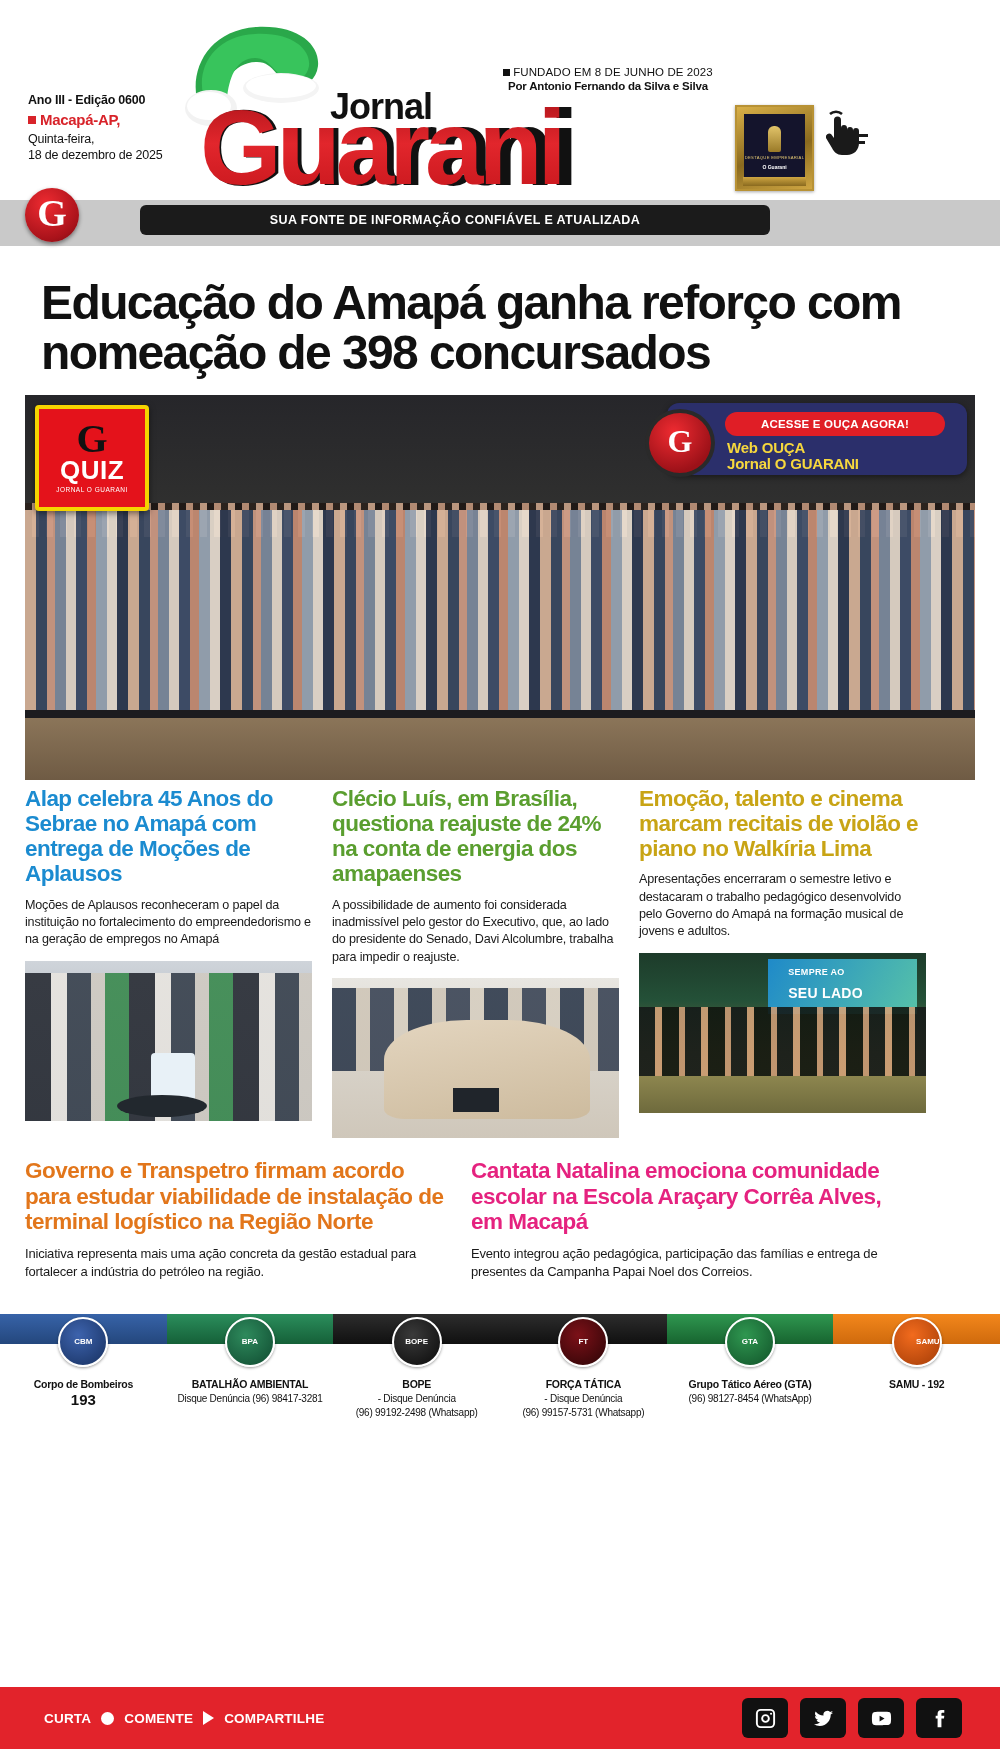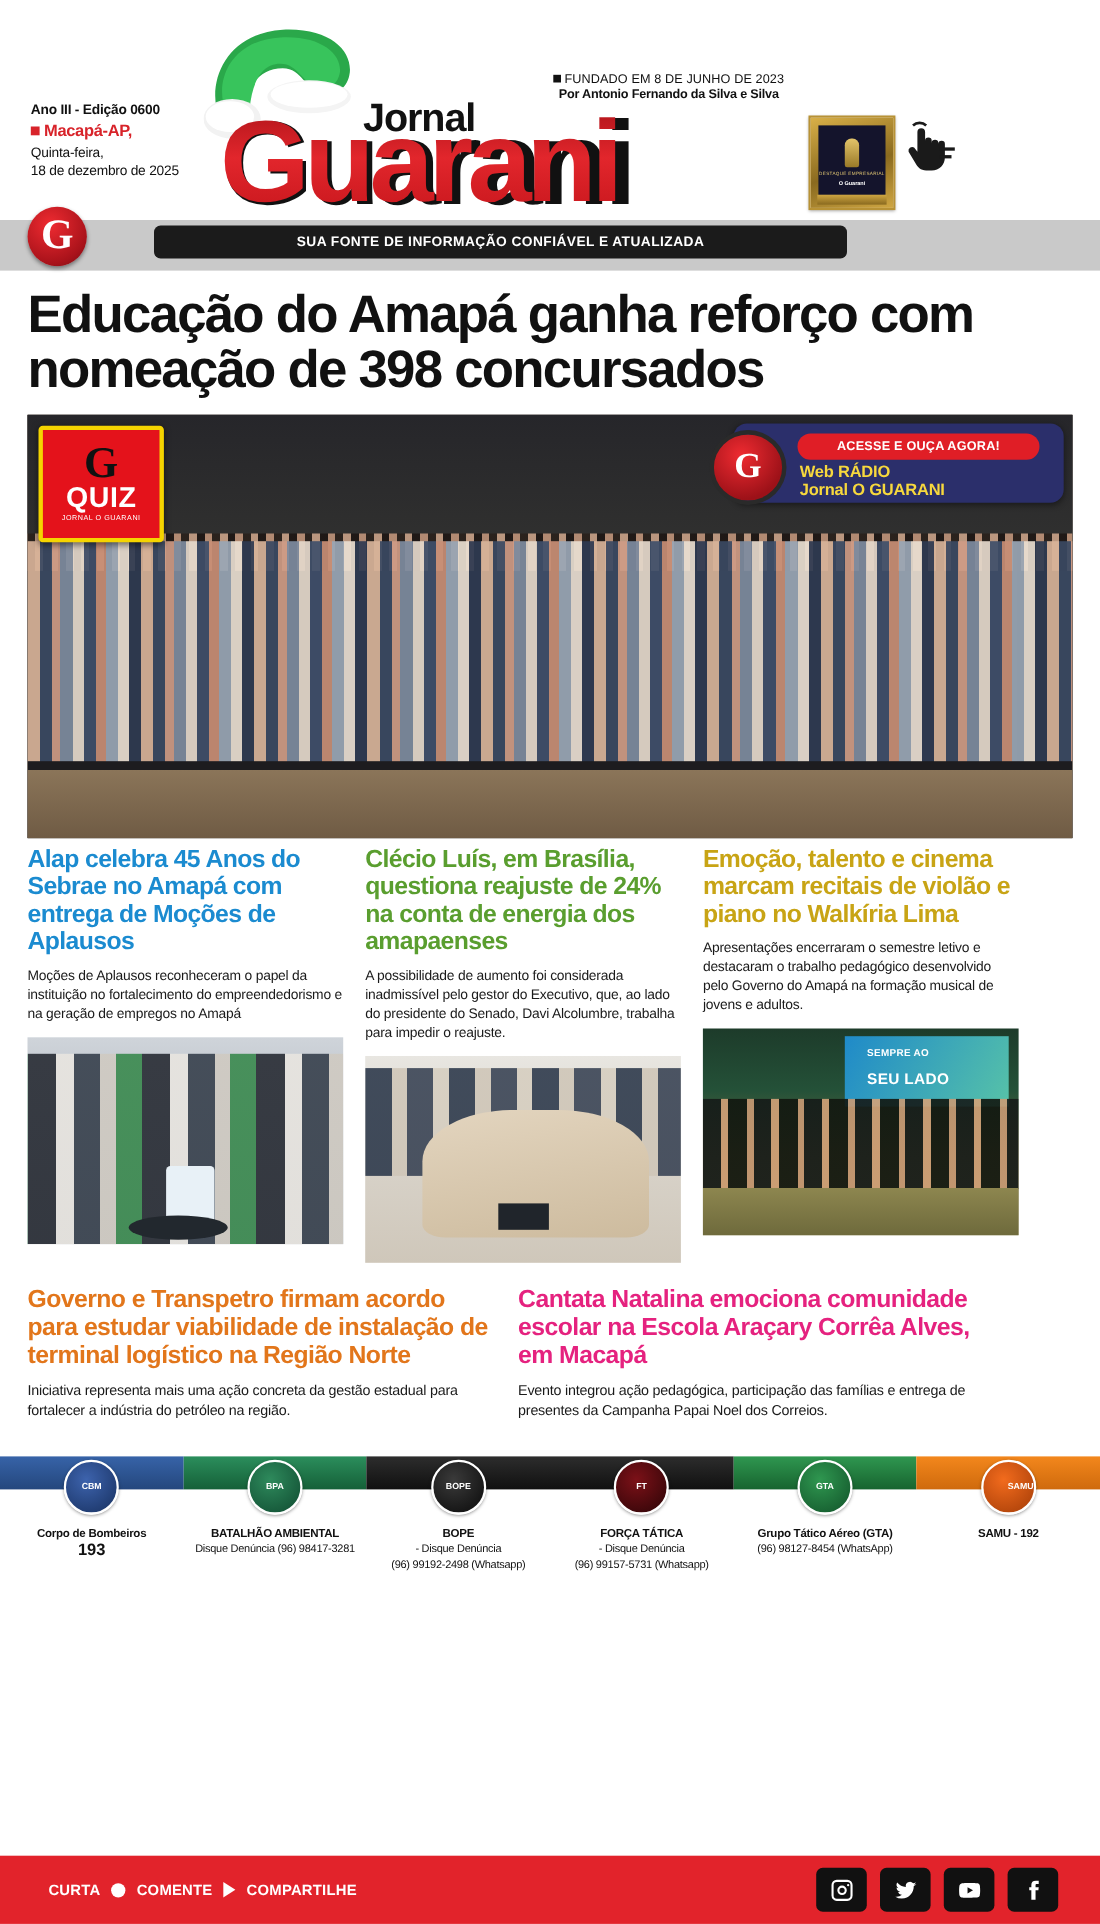--- a/index.html
+++ b/index.html
@@ -55,21 +55,21 @@
   .g-badge{position:absolute;left:25px;top:-12px;width:54px;height:54px;border-radius:50%;
      background:radial-gradient(circle at 38% 30%,#ef2b31,#a8121a 70%,#6d0d12);
      display:flex;align-items:center;justify-content:center;box-shadow:0 2px 4px rgba(0,0,0,.45);}
   .g-badge span{color:#fff;font-size:38px;font-weight:bold;line-height:1;margin-top:-4px;font-family:"Liberation Serif",serif;}
   .tag-pill{position:absolute;left:140px;top:5px;width:630px;height:30px;background:#1b1b1b;border-radius:6px;
      display:flex;align-items:center;justify-content:center;}
   .tag-pill span{color:#fff;font-size:12.5px;font-weight:bold;letter-spacing:.4px;}
 
   
   .lead{padding:16px 25px 0 25px;}
-  .lead h1{margin:0;font-size:48px;line-height:1.05;font-weight:bold;color:#111;
+  .lead h1{margin:16px;font-size:48px;line-height:1.05;font-weight:bold;color:#111;
       letter-spacing:-1.6px;font-family:"Liberation Sans",sans-serif;}
   .lead .sub{margin:14px 0 0 0;font-size:15px;line-height:1.42;color:#1a1a1a;letter-spacing:-.25px;max-width:880px;}
 
   
   .hero{position:relative;margin:14px 25px 0 25px;height:385px;overflow:hidden;background:#2c2016;}
   .hero-bg{position:absolute;inset:0;
      background:
       radial-gradient(ellipse 70% 35% at 50% 6%, #3a3a3e 0%, #1d1c1f 70%),
       linear-gradient(180deg,#2a2a2e 0%,#38332c 30%,#6b5c4b 62%,#8d7a63 78%,#7c6a55 100%);}
   .hero-people{position:absolute;left:0;right:0;top:30%;height:52%;
@@ -105,21 +105,21 @@
   .radio-t2{position:absolute;left:60px;top:52px;color:#f7d83d;font-size:15px;font-weight:bold;letter-spacing:-.2px;}
 
   
   .cols3{display:flex;gap:20px;margin:6px 25px 0 25px;}
   .col{width:287px;}
   .col h2{margin:0;font-size:22.5px;line-height:1.12;font-weight:bold;letter-spacing:-.55px;}
   .c-blue h2{color:#1b8bd0;}
   .c-green h2{color:#5a9e2f;}
   .c-gold h2{color:#c8a415;}
   .col p{margin:10px 0 0 0;font-size:12.6px;line-height:1.38;color:#1a1a1a;letter-spacing:-.2px;}
-  .col .thumb{margin-top:12px;height:188px;overflow:hidden;position:relative;}
+  .col .thumb{margin-top:12px;height:160px;overflow:hidden;position:relative;}
 
   .thumb-a{background:linear-gradient(180deg,#cfd4da 0%,#b9bfc6 38%,#9aa2ab 100%);}
   .thumb-a .people{position:absolute;left:0;right:0;top:8%;bottom:0;
      background:repeating-linear-gradient(90deg,#2c3038 0 26px,#e7e4df 26px 42px,#3b4450 42px 66px,#cfcac2 66px 80px,#3e8b52 80px 104px);opacity:.93;}
   .thumb-a .cake{position:absolute;left:44%;bottom:10%;width:44px;height:52px;background:#e8f1f7;border-radius:4px;}
   .thumb-a .table{position:absolute;left:32%;bottom:2%;width:90px;height:22px;background:#22282e;border-radius:50%;}
 
   .thumb-b{background:linear-gradient(180deg,#e8e6e1 0%,#d9d4cb 45%,#cfc7ba 100%);}
   .thumb-b .tbl{position:absolute;left:18%;top:26%;width:72%;height:62%;
      background:linear-gradient(170deg,#e3d5bf,#cdbb9e);border-radius:40% 40% 10% 10%;}
@@ -252,21 +252,21 @@
       <div class="quiz-sub">JORNAL O GUARANI</div>
     </div>
 
     <div class="radio-badge">
       <div class="radio-g">
           <span>G</span>
         </div>
       <div class="radio-pill">
           <span>ACESSE E OUÇA AGORA!</span>
         </div>
-      <div class="radio-t1">Web RÁDIO</div>
+      <div class="radio-t1">Web OUÇA</div>
       <div class="radio-t2">Jornal O GUARANI</div>
     </div>
   </div>
 
   <div class="cols3">
 
     <div class="col c-blue">
       <h2>Alap celebra 45 Anos do Sebrae no Amapá com entrega de Moções de Aplausos</h2>
       <p>Moções de Aplausos reconheceram o papel da instituição no fortalecimento do empreendedorismo e na geração de empregos no Amapá</p>
       <div class="thumb thumb-a">

